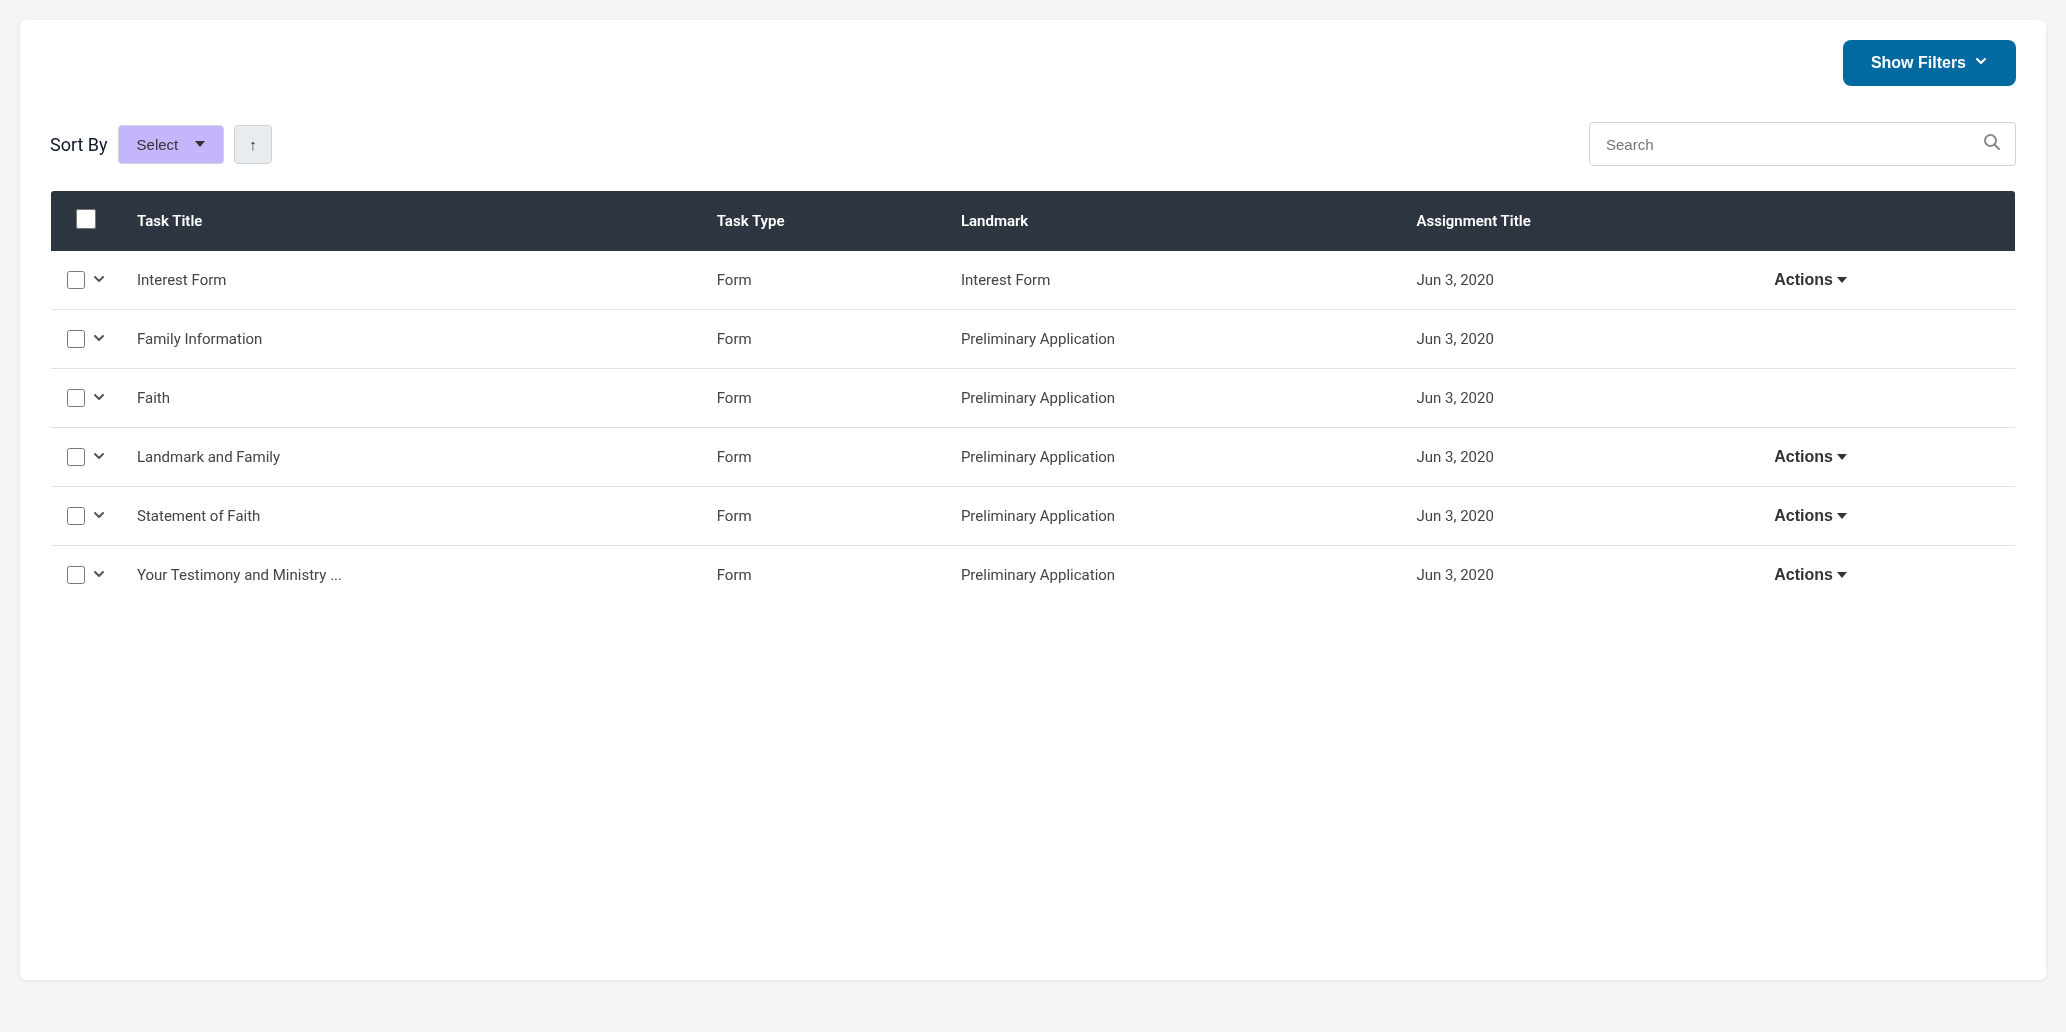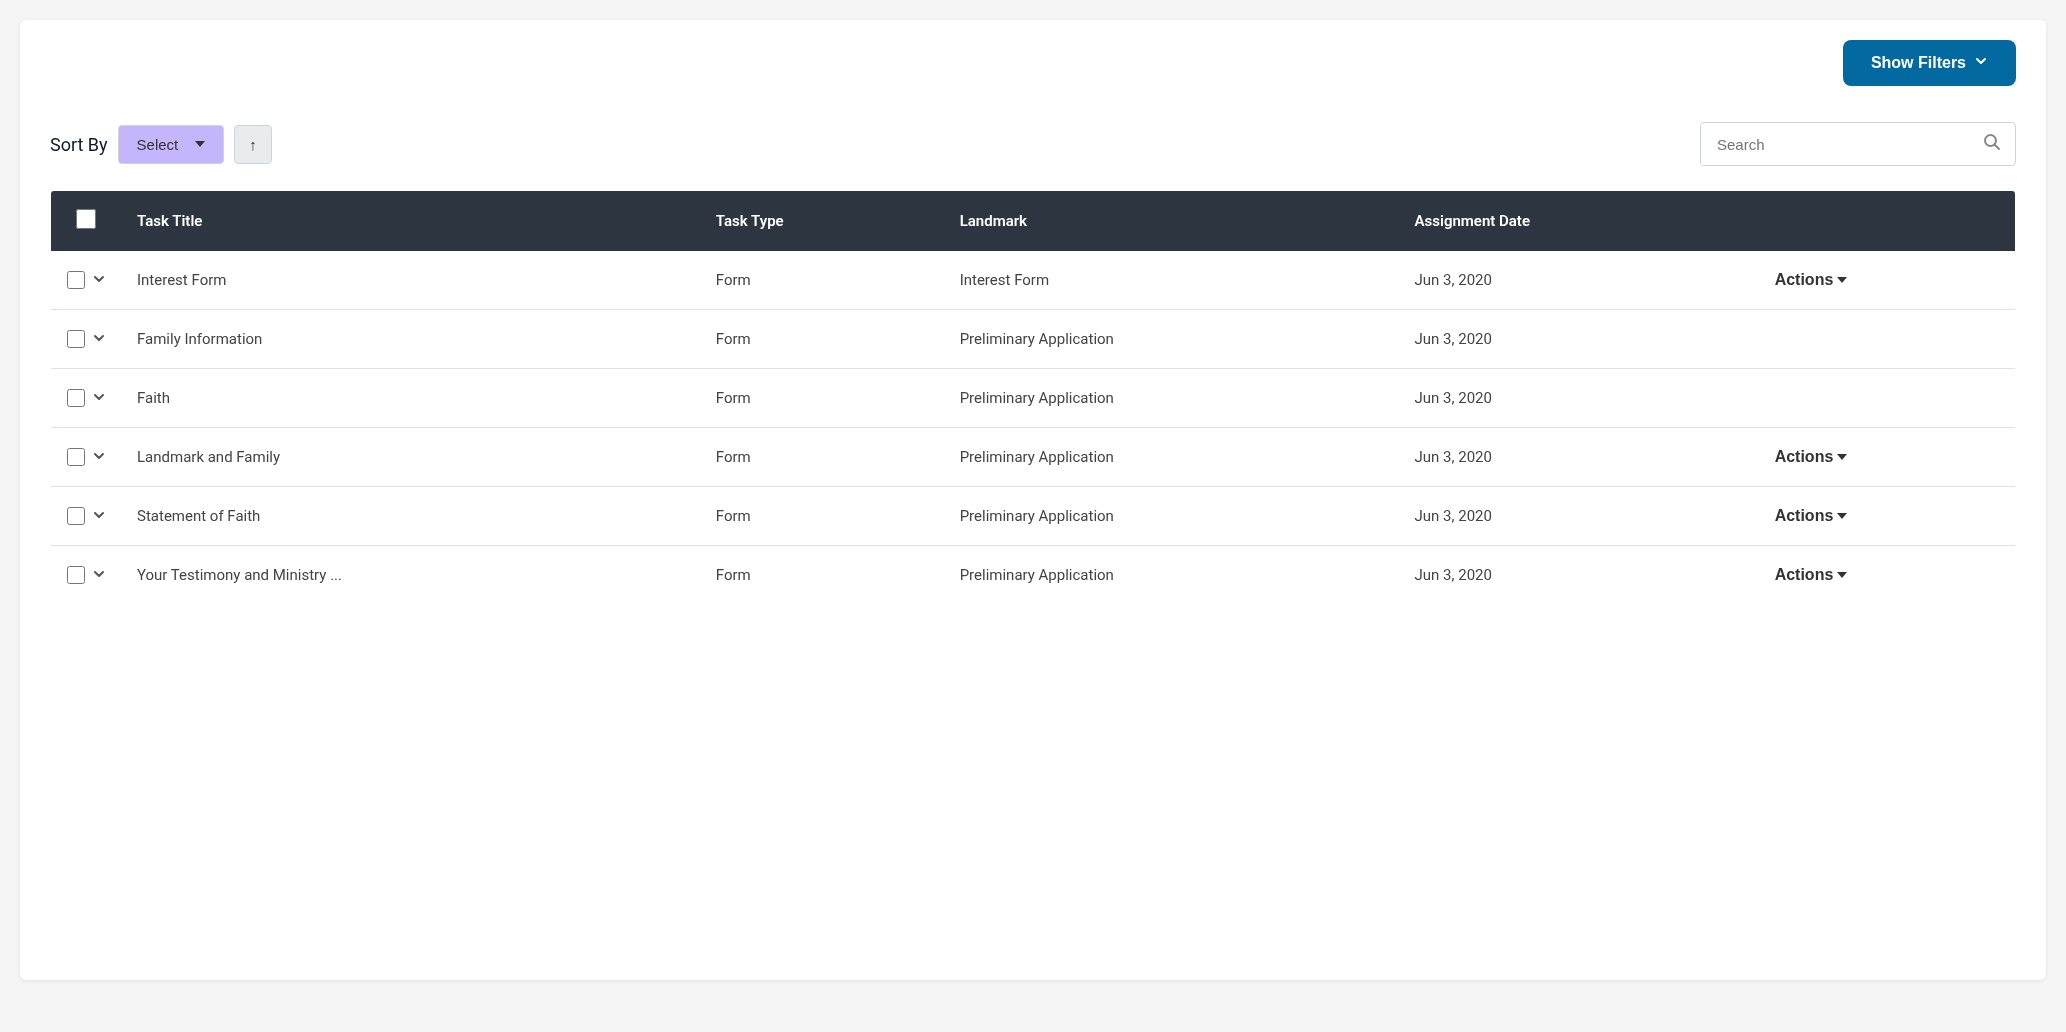--- a/index.html
+++ b/index.html
@@ -69,21 +69,21 @@
       font-size: 15px;
       cursor: pointer;
       color: #333;
     }
     .search-container {
       display: flex;
       align-items: center;
       border: 1px solid #ced4da;
       border-radius: 4px;
       overflow: hidden;
-      width: 316px;
+      width: 427px;
     }
     .search-input {
       border: none;
       outline: none;
       padding: 12px 16px;
       font-size: 15px;
       flex: 1;
       color: #555;
     }
     .search-icon-btn {
@@ -219,21 +219,21 @@
 
   <table class="data-table">
     <thead>
       <tr>
         <th>
           <input type="checkbox" class="header-checkbox" style="">
         </th>
         <th>Task Title</th>
         <th>Task Type</th>
         <th>Landmark</th>
-        <th>Assignment Date</th>
+        <th>Assignment Title</th>
         <th></th>
       </tr>
     </thead>
     <tbody id="table-body">
     <tr>
           <td>
             <div class="checkbox-cell">
               <input type="checkbox" class="row-checkbox" style="">
               <span class="expand-icon"><svg width="12" height="12" viewBox="0 0 12 12" fill="none">
                   <path d="M2 4l4 4 4-4" stroke="#555" stroke-width="2" stroke-linecap="round" stroke-linejoin="round"></path>

